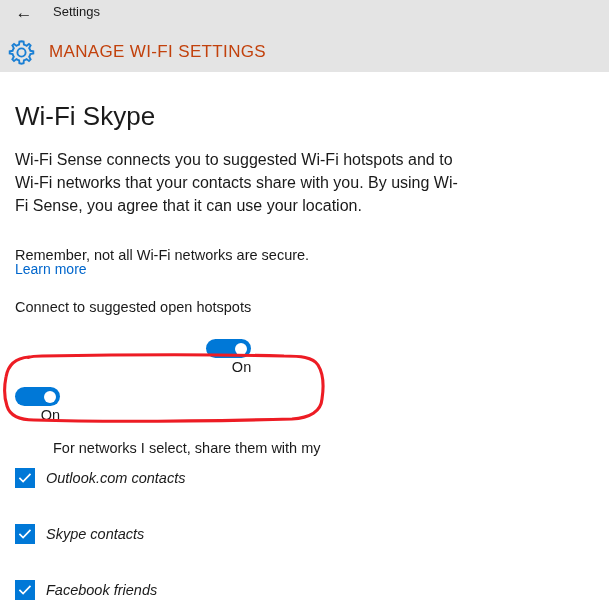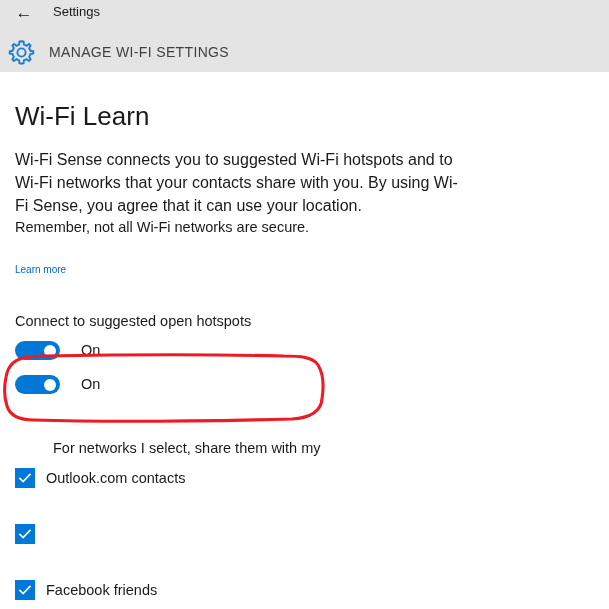--- a/index.html
+++ b/index.html
@@ -65,24 +65,24 @@
     left: 5px;
     top: 4px;
     width: 33px;
     height: 33px;
   }
   .gear-icon svg { display: block; }
   .header-title {
     position: absolute;
     left: 49px;
     top: 10px;
-    font-size: 14px;
+    font-size: 17px;
     letter-spacing: 0.35px;
     line-height: 20px;
-    color: #404040;
+    color: #c2410c;
   }
 
   
   .content {
     position: absolute;
     left: 0;
     top: 72px;
     width: 609px;
   }
 
@@ -102,51 +102,52 @@
     top: 76px;
     width: 455px;
     font-size: 16px;
     line-height: 23px;
     color: #1a1a1a;
   }
 
   .para-secure {
     position: absolute;
     left: 15px;
-    top: 144px;
+    top: 172px;
     font-size: 14.5px;
     line-height: 23px;
     color: #1a1a1a;
   }
 
   .learn-more {
     position: absolute;
     left: 15px;
     top: 186px;
-    font-size: 10px;
+    font-size: 14px;
     line-height: 23px;
     color: #0066cc;
     cursor: pointer;
   }
 
   
   .toggle-group { position: absolute; left: 15px; }
-  .toggle-group.g1 { top: 239px; }
+  .toggle-group.g1 { top: 225px; }
   .toggle-group.g2 { top: 293px; }
 
   .toggle-label {
     font-size: 14.5px;
     line-height: 20px;
     color: #1a1a1a;
     white-space: nowrap;
   }
   .toggle-row {
-    margin-top: 10px;
+    margin-top: 22px;
     display: flex;
     align-items: flex-end;
+    flex-direction: column;
   }
   .switch {
     position: relative;
     width: 45px;
     height: 19px;
     border-radius: 10px;
     background: #0078d7;
     cursor: pointer;
     flex: 0 0 auto;
   }
@@ -186,20 +187,21 @@
     line-height: 20px;
     color: #1a1a1a;
     margin-left: 38px;
   }
   .check-item {
     position: absolute;
     left: 15px;
     display: flex;
     align-items: center;
     cursor: pointer;
+    font-style: italic;
   }
   .check-item.c0 { top: 396px; }
   .check-item.c1 { top: 452px; }
   .check-item.c2 { top: 508px; }
 
   .checkbox {
     width: 20px;
     height: 20px;
     background: #0078d7;
     flex: 0 0 auto;
@@ -242,21 +244,21 @@
                    A8.4 8.4 0 0 1 14.1 8.6 L14.4 5.6 Z"></path>
         </g>
       </svg>
     </span>
     <div class="header-title">MANAGE WI-FI SETTINGS</div>
   </div>
 </div>
 
 <div class="content">
 
-  <div class="section-title">Wi-Fi Learn</div>
+  <div class="section-title">Wi-Fi Skype</div>
 
   <div class="para">Wi-Fi Sense connects you to suggested Wi-Fi hotspots and to Wi-Fi networks that your contacts share with you. By using Wi-Fi Sense, you agree that it can use your location.</div>
 
   <div class="para-secure">Remember, not all Wi-Fi networks are secure.</div>
 
   <div class="learn-more">Learn more</div>
 
   <div class="toggle-group g1">
     <div class="toggle-label">Connect to suggested open hotspots</div>
     <div class="toggle-row">
@@ -295,20 +297,21 @@
     </span>
     <span class="check-text">Outlook.com contacts</span>
   </div>
 
   <div class="check-item c1">
     <span class="checkbox">
       <svg width="16" height="16" viewBox="0 0 16 16">
         <path d="M2.4 7.9 L6.1 11.5 L13.5 3.9" fill="none" stroke="#ffffff" stroke-width="1.7"></path>
       </svg>
     </span>
+    <span class="check-text">Skype contacts</span>
   </div>
 
   <div class="check-item c2">
     <span class="checkbox">
       <svg width="16" height="16" viewBox="0 0 16 16">
         <path d="M2.4 7.9 L6.1 11.5 L13.5 3.9" fill="none" stroke="#ffffff" stroke-width="1.7"></path>
       </svg>
     </span>
     <span class="check-text">Facebook friends</span>
   </div>

